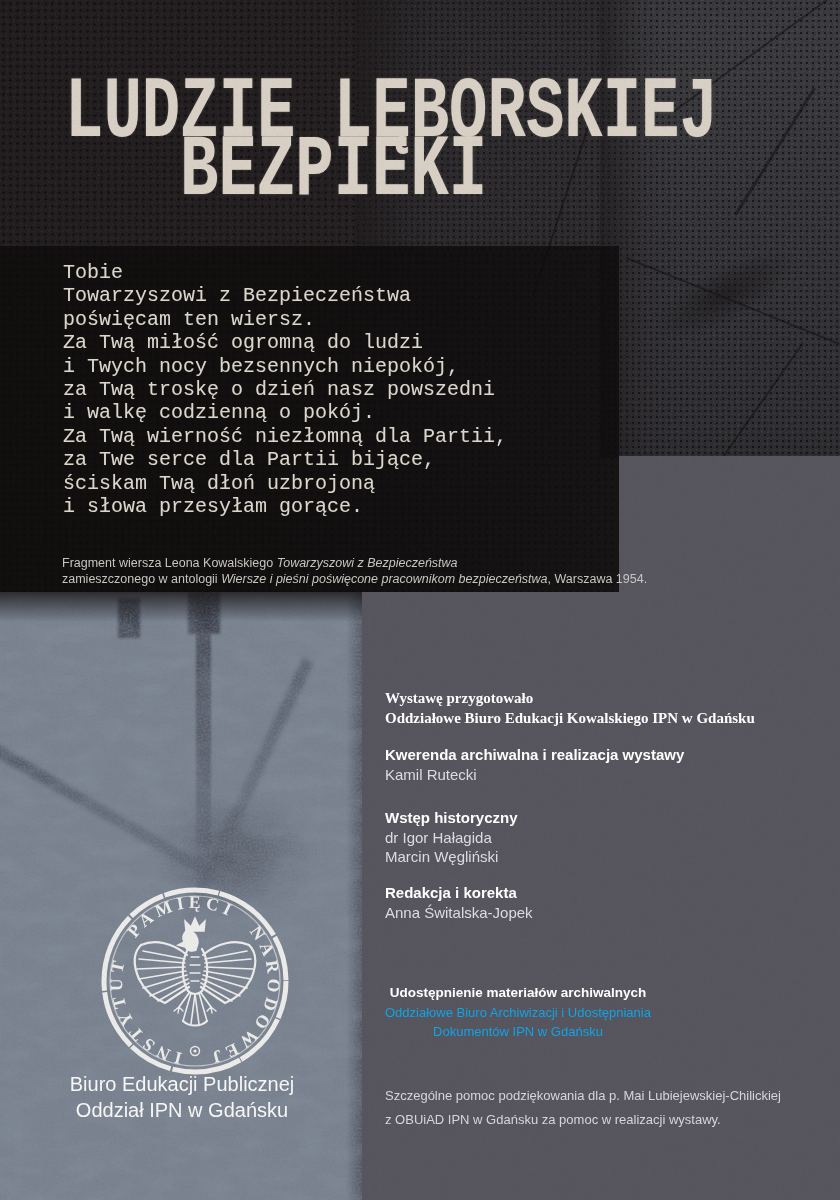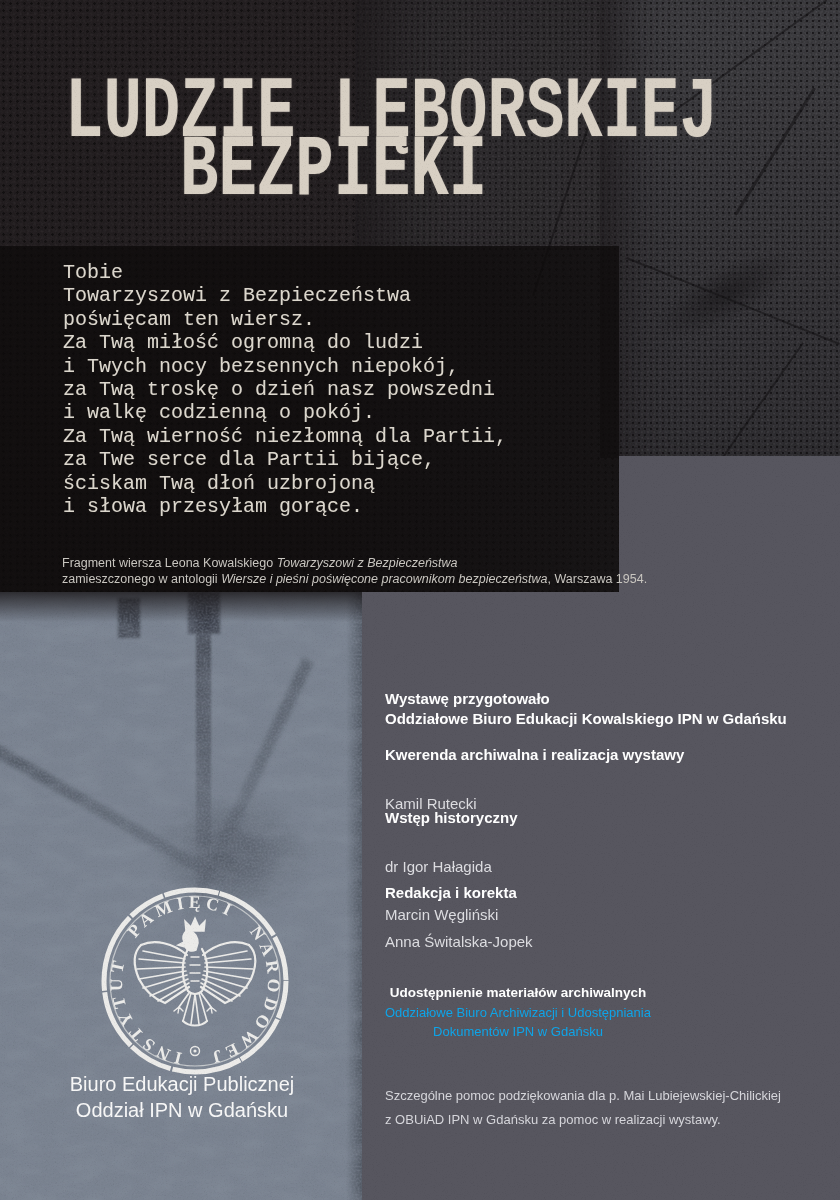--- a/index.html
+++ b/index.html
@@ -74,23 +74,23 @@
 
   .poem{position:absolute;left:63px;top:261px;font-family:"Liberation Mono","DejaVu Sans Mono",monospace;
     font-size:20px;line-height:23.4px;color:#DCD7CD;white-space:pre;
     text-shadow:0 0 1px rgba(220,215,205,.25);}
 
   .attribution{position:absolute;left:62px;top:536px;font-size:12.5px;line-height:15.5px;color:#C9C6C0;margin-top:20px;}
   .attribution i{font-style:italic;}
 
   .credits{position:absolute;left:385px;top:0;width:455px;height:1200px;}
   .credit-section{position:absolute;left:0;white-space:nowrap;}
-  .s1{top:689px;} .s2{top:745px;} .s3{top:808px;} .s4{top:883px;} .s5{top:931px;}
+  .s1{top:689px;font-family:Liberation Serif, serif;} .s2{top:745px;} .s3{top:808px;} .s4{top:883px;} .s5{top:931px;}
   .credit-header{font-weight:bold;font-size:15px;line-height:19.5px;color:#FFFFFF;}
-  .credit-name{font-size:15px;line-height:19.5px;color:#DDDDE1;margin-top:29px;}
+  .credit-name{font-size:15px;line-height:19.5px;color:#DDDDE1;}
   .credit-archive{position:absolute;left:385px;top:982px;white-space:nowrap;text-align:center;}
   .archive-header{font-weight:bold;font-size:13.5px;line-height:21px;color:#FFFFFF;}
   .archive-line{font-size:13px;line-height:19px;color:#0ea5e9;}
   .thanks{position:absolute;left:385px;top:1084px;white-space:nowrap;}
   .thanks-line{font-size:13px;line-height:24px;color:#D6D6DB;}
 
   .seal{position:absolute;left:95px;top:881px;width:200px;height:200px;opacity:.94;}
   .footer-org{position:absolute;left:42px;top:1071px;width:280px;text-align:center;
     font-size:20px;line-height:26px;color:#F7F7F7;}
 </style>

